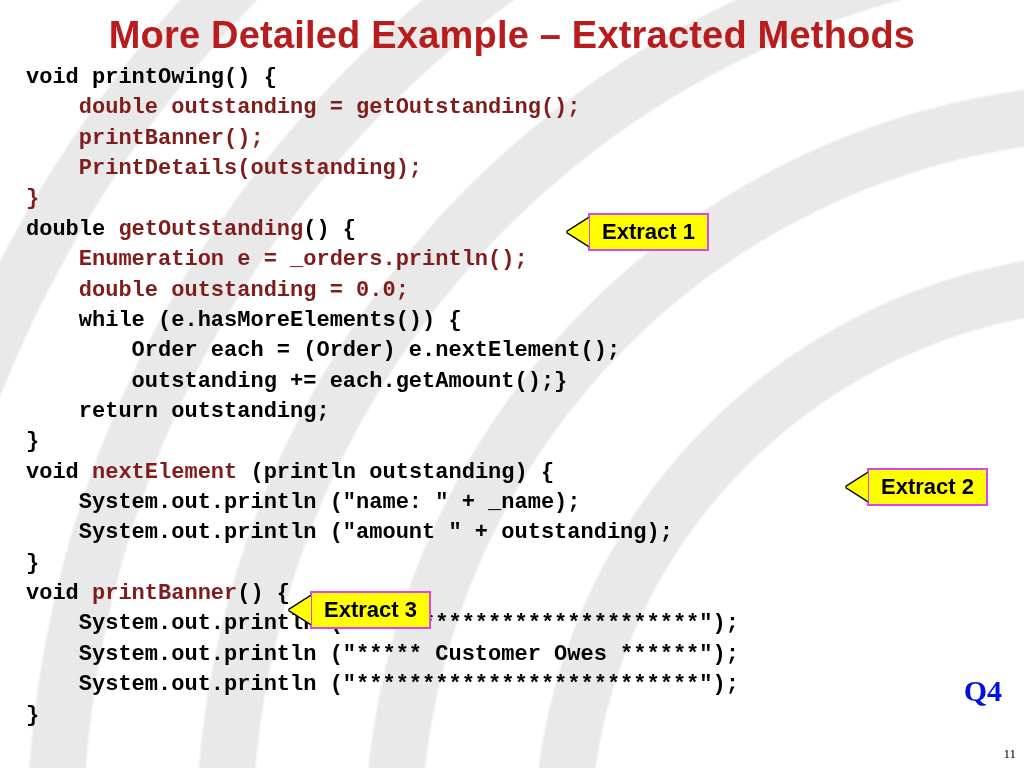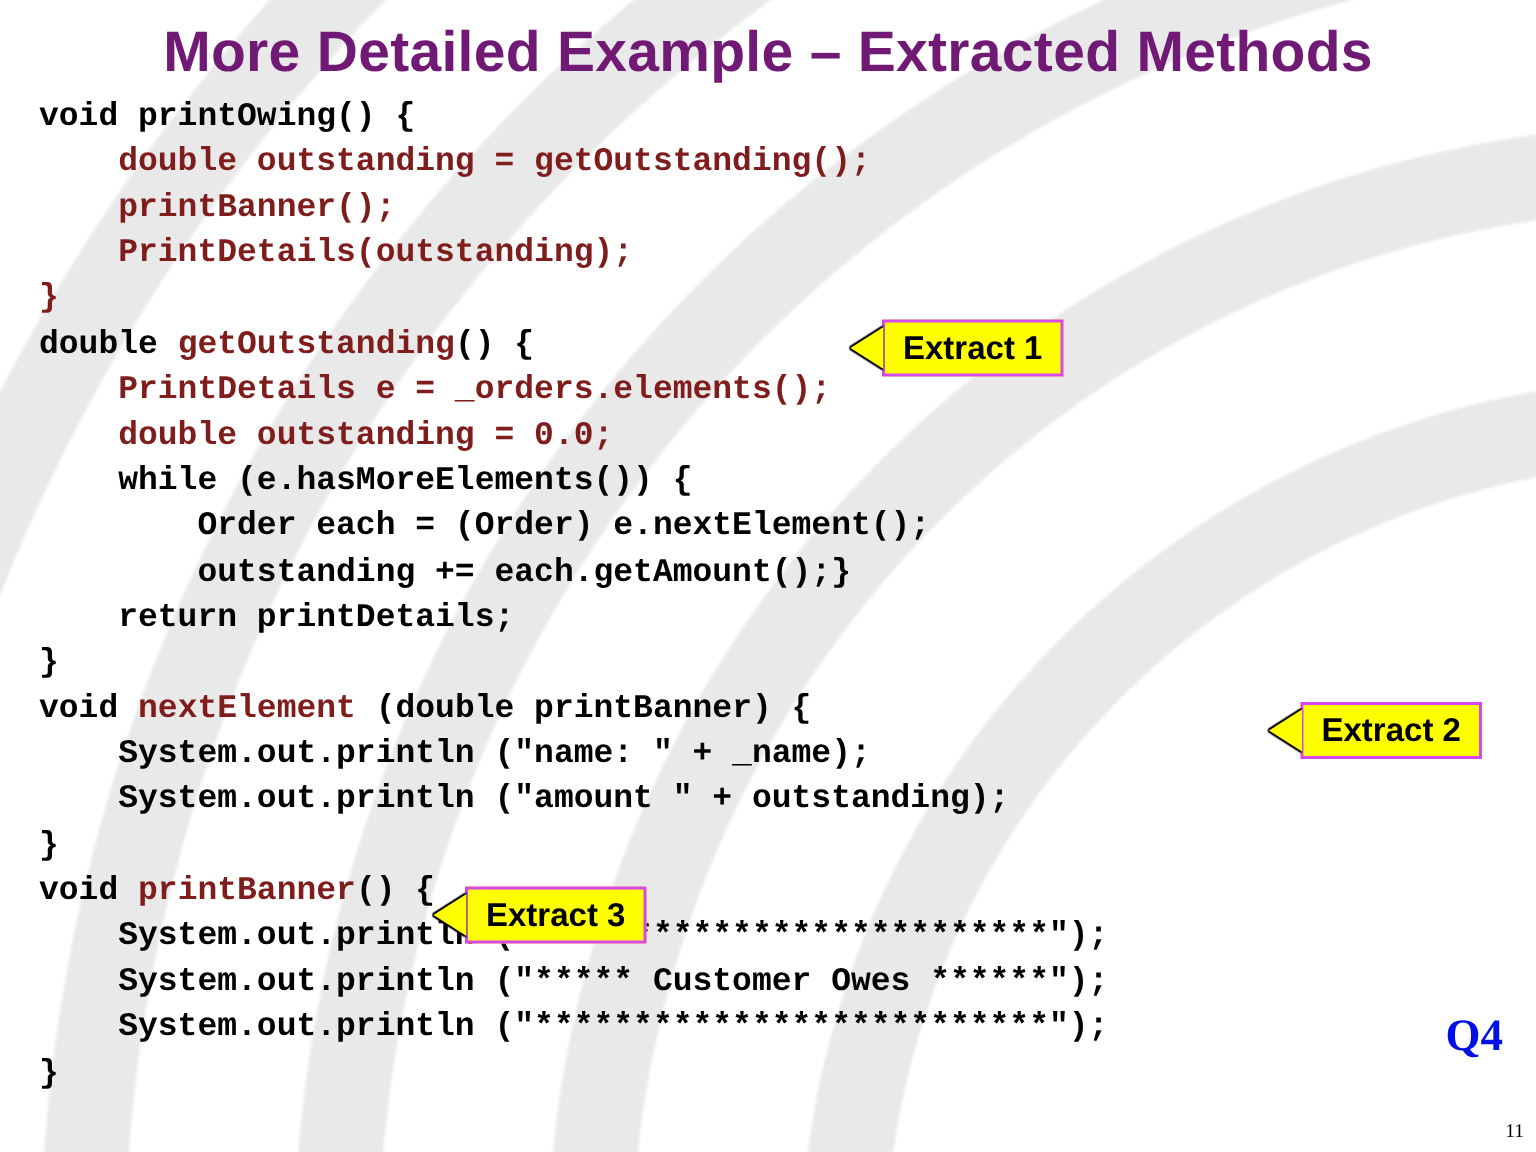--- a/index.html
+++ b/index.html
@@ -18,21 +18,21 @@
       radial-gradient(circle at 110% 110%, rgba(0,0,0,0) 62%, #e7e7e8 62.2%, #e7e7e8 66%, rgba(0,0,0,0) 66.2%),
       radial-gradient(circle at 110% 110%, rgba(0,0,0,0) 74%, #e7e7e8 74.2%, #e7e7e8 78%, rgba(0,0,0,0) 78.2%),
       radial-gradient(circle at 110% 110%, rgba(0,0,0,0) 86%, #e7e7e8 86.2%, #e7e7e8 90%, rgba(0,0,0,0) 90.2%),
       #ffffff;
     opacity: 0.9;
     z-index: 0;
   }
   .slide { position: relative; z-index: 1; width: 100%; height: 100%; }
 
   .title {
-    color: #701a75;
+    color: #b91c1c;
     font-weight: bold;
     font-size: 38px;
     text-align: center;
     padding: 14px 0 6px 0;
     letter-spacing: 0.2px;
   }
 
   .code {
     font-family: "Courier New", Courier, monospace;
     font-weight: bold;
@@ -96,28 +96,28 @@
 <div class="slide">
 
   <div class="title">More Detailed Example – Extracted Methods</div>
 
   <div class="code"><span>void printOwing() {</span>
 <span class="blue">    double outstanding = getOutstanding();</span>
 <span class="blue">    printBanner();</span>
 <span class="blue">    PrintDetails(outstanding);</span>
 <span class="blue">}</span>
 <span>double </span><span class="blue">getOutstanding</span><span>() {</span>
-<span class="blue">    PrintDetails e = _orders.elements();</span>
+<span class="blue">    Enumeration e = _orders.println();</span>
 <span class="blue">    double outstanding = 0.0;</span>
 <span>    while (e.hasMoreElements()) {</span>
 <span>        Order each = (Order) e.nextElement();</span>
 <span>        outstanding += each.getAmount();}</span>
-<span>    return printDetails;</span>
+<span>    return outstanding;</span>
 <span>}</span>
-<span>void </span><span class="blue">nextElement</span><span> (double printBanner) {</span>
+<span>void </span><span class="blue">nextElement</span><span> (println outstanding) {</span>
 <span>    System.out.println ("name: " + _name);</span>
 <span>    System.out.println ("amount " + outstanding);</span>
 <span>}</span>
 <span>void </span><span class="blue">printBanner</span><span>() {</span>
 <span>    System.out.println ("**************************");</span>
 <span>    System.out.println ("***** Customer Owes ******");</span>
 <span>    System.out.println ("**************************");</span>
 <span>}</span></div>
 
   <div class="callout c1">

